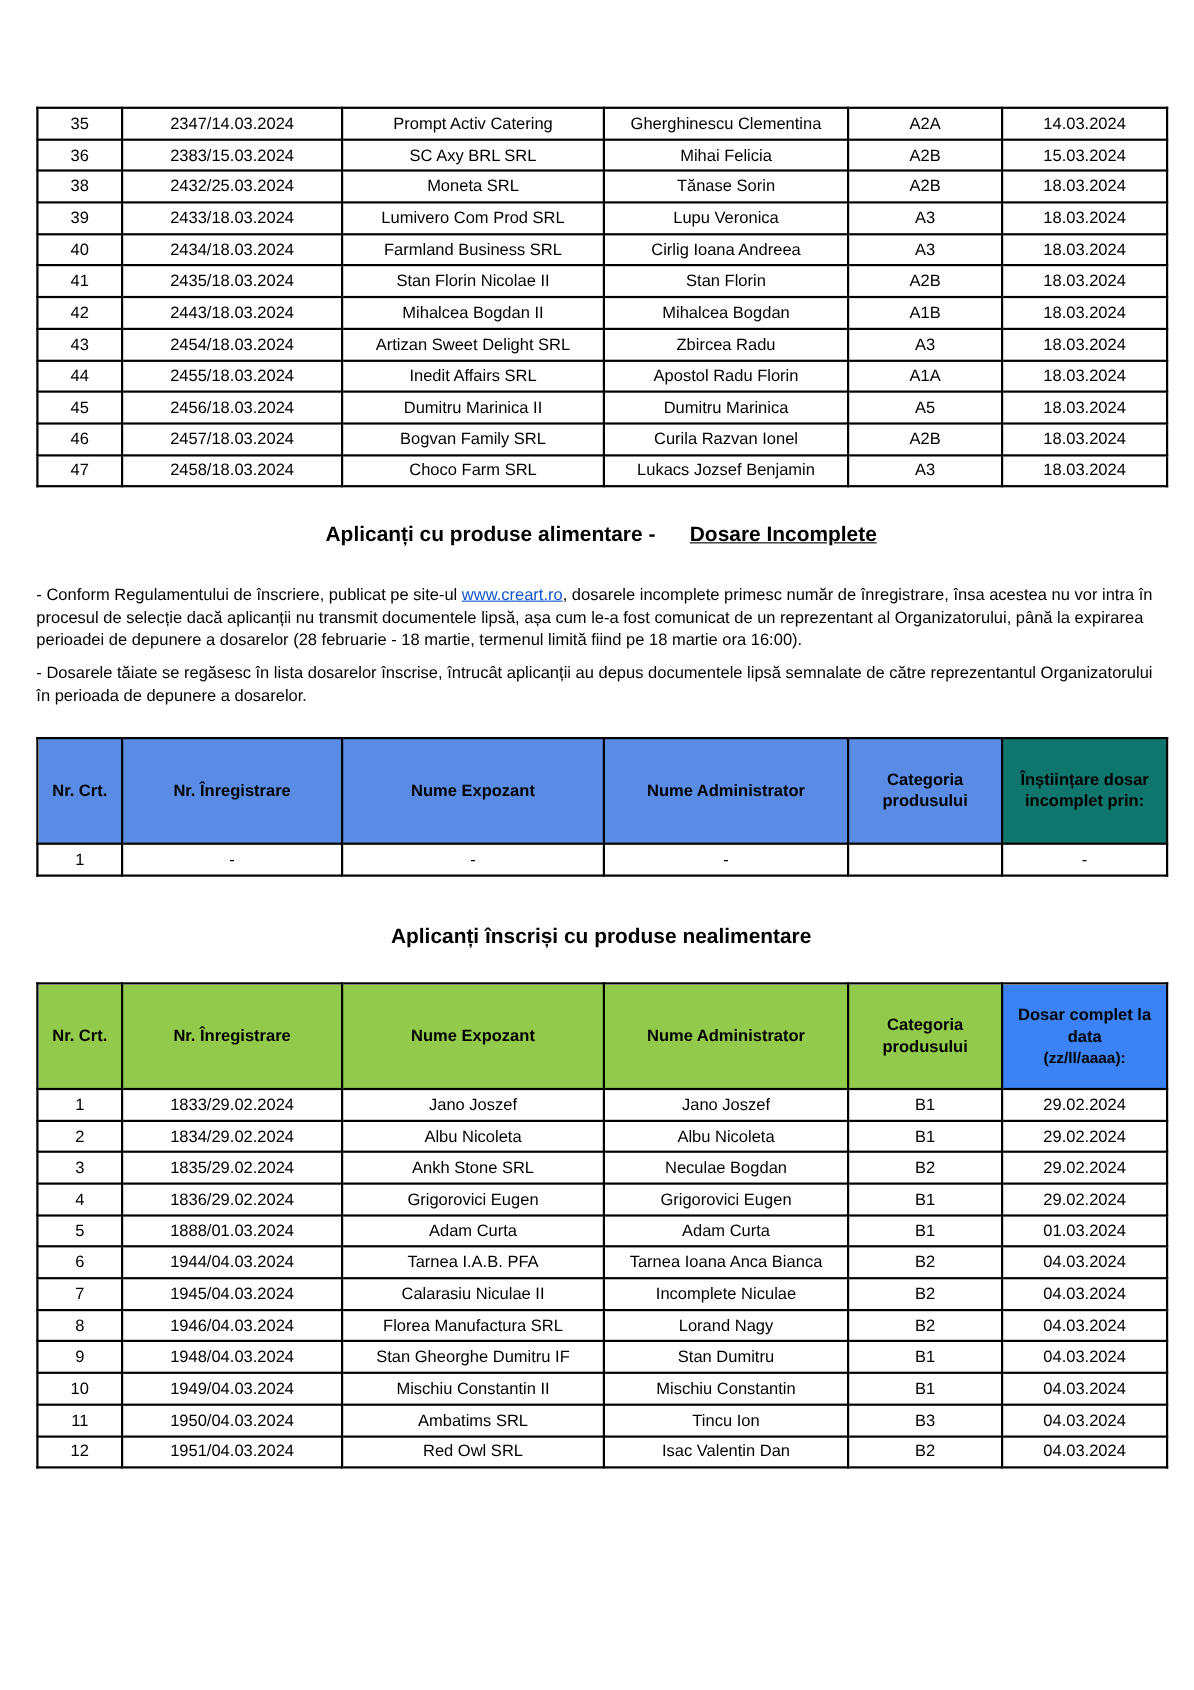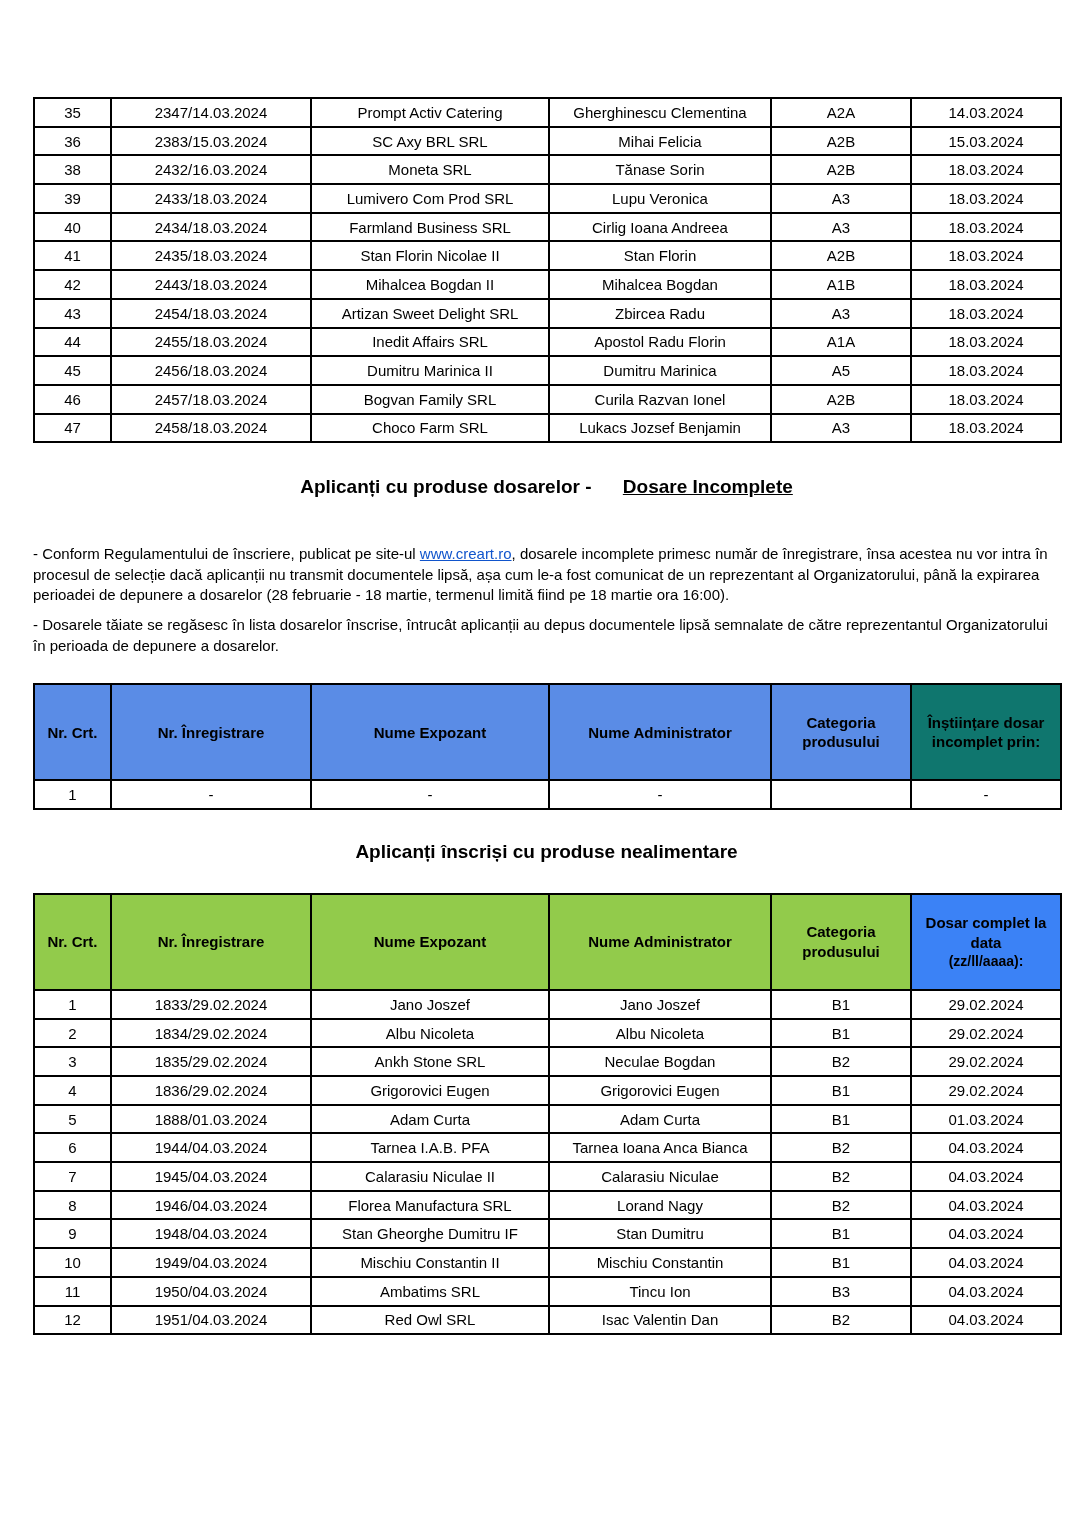--- a/index.html
+++ b/index.html
@@ -50,29 +50,29 @@
   .col-data { width: 150px; }
 
   .heading {
     width: 1027px;
     text-align: center;
     font-size: 19px;
     font-weight: bold;
     line-height: 1.2;
   }
   .heading-1 { margin-top: 33px; }
-  .heading-2 { margin-top: 31px; }
+  .heading-2 { margin-top: 44px; }
   .underlined { text-decoration: underline; margin-left: 26px; }
 
   .para {
     width: 1027px;
     font-size: 15px;
     line-height: 1.38;
   }
-  .para-1 { margin-top: 45px; }
+  .para-1 { margin-top: 32px; }
   .para-2 { margin-top: 9px; }
 
   a.doc-link {
     text-decoration: underline;
     cursor: pointer;
   }
 
   .tbl-1 { margin-top: 0; }
   .tbl-incomplete { margin-top: 27px; }
   .tbl-green { margin-top: 29px; }
@@ -109,21 +109,21 @@
         <tr>
           <td>36</td>
           <td>2383/15.03.2024</td>
           <td>SC Axy BRL SRL</td>
           <td>Mihai Felicia</td>
           <td>A2B</td>
           <td>15.03.2024</td>
         </tr>
         <tr>
           <td>38</td>
-          <td>2432/16.03.2024</td>
+          <td>2432/25.03.2024</td>
           <td>Moneta SRL</td>
           <td>Tănase Sorin</td>
           <td>A2B</td>
           <td>18.03.2024</td>
         </tr>
         <tr>
           <td>39</td>
           <td>2433/18.03.2024</td>
           <td>Lumivero Com Prod SRL</td>
           <td>Lupu Veronica</td>
@@ -191,21 +191,21 @@
           <td>2458/18.03.2024</td>
           <td>Choco Farm SRL</td>
           <td>Lukacs Jozsef Benjamin</td>
           <td>A3</td>
           <td>18.03.2024</td>
         </tr>
       </tbody>
   </table>
 
   <div class="heading heading-1">
-    <span>Aplicanți cu produse dosarelor - </span><span class="underlined">Dosare Incomplete</span>
+    <span>Aplicanți cu produse alimentare - </span><span class="underlined">Dosare Incomplete</span>
   </div>
 
   <div class="para para-1">
     <span>- Conform Regulamentului de înscriere, publicat pe site-ul </span><a class="doc-link" style="color: rgb(17, 85, 204);">www.creart.ro</a><span>, dosarele incomplete primesc număr de înregistrare, însa acestea nu vor intra în procesul de selecție dacă aplicanții nu transmit documentele lipsă, așa cum le-a fost comunicat de un reprezentant al Organizatorului, până la expirarea perioadei de depunere a dosarelor (28 februarie - 18 martie, termenul limită fiind pe 18 martie ora 16:00).</span>
   </div>
 
   <div class="para para-2">- Dosarele tăiate se regăsesc în lista dosarelor înscrise, întrucât aplicanții au depus documentele lipsă semnalate de către reprezentantul Organizatorului în perioada de depunere a dosarelor.</div>
 
   <table class="doc-table tbl-incomplete">
     <colgroup>
@@ -308,21 +308,21 @@
           <td>1944/04.03.2024</td>
           <td>Tarnea I.A.B. PFA</td>
           <td>Tarnea Ioana Anca Bianca</td>
           <td>B2</td>
           <td>04.03.2024</td>
         </tr>
         <tr>
           <td>7</td>
           <td>1945/04.03.2024</td>
           <td>Calarasiu Niculae II</td>
-          <td>Calarasiu Niculae</td>
+          <td>Incomplete Niculae</td>
           <td>B2</td>
           <td>04.03.2024</td>
         </tr>
         <tr>
           <td>8</td>
           <td>1946/04.03.2024</td>
           <td>Florea Manufactura SRL</td>
           <td>Lorand Nagy</td>
           <td>B2</td>
           <td>04.03.2024</td>

